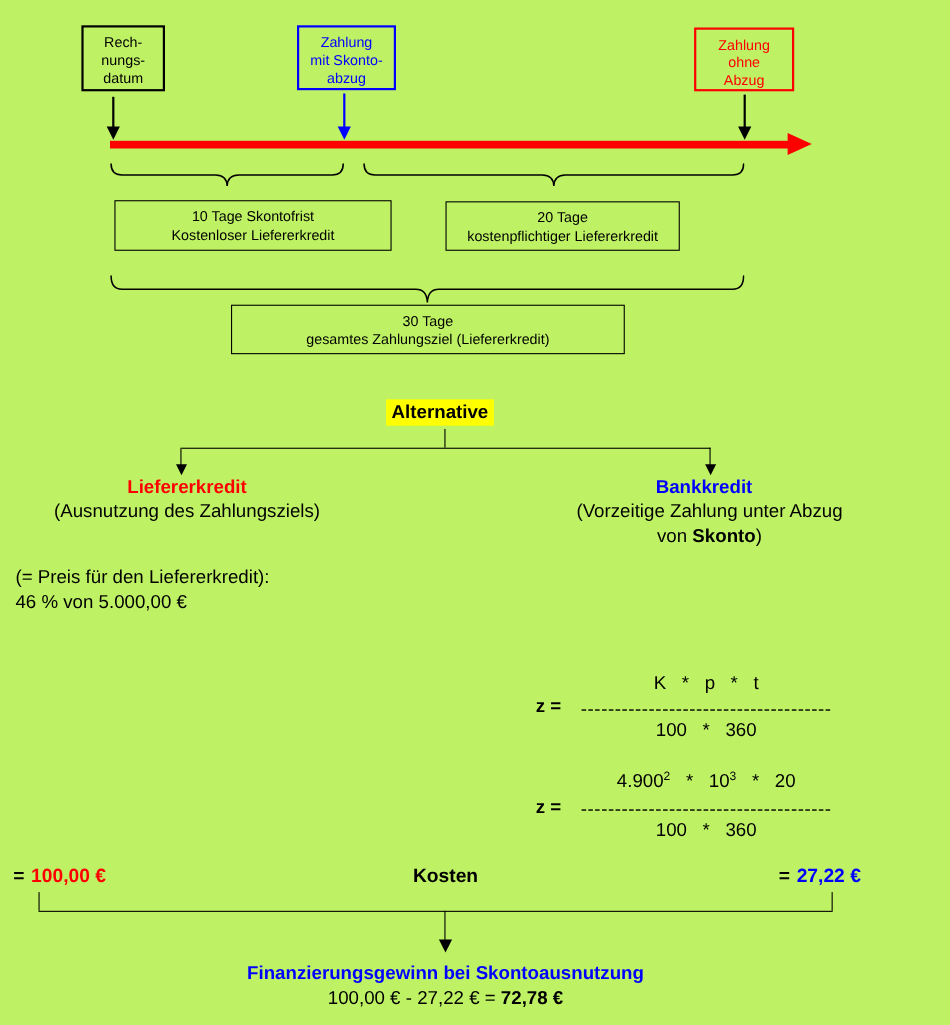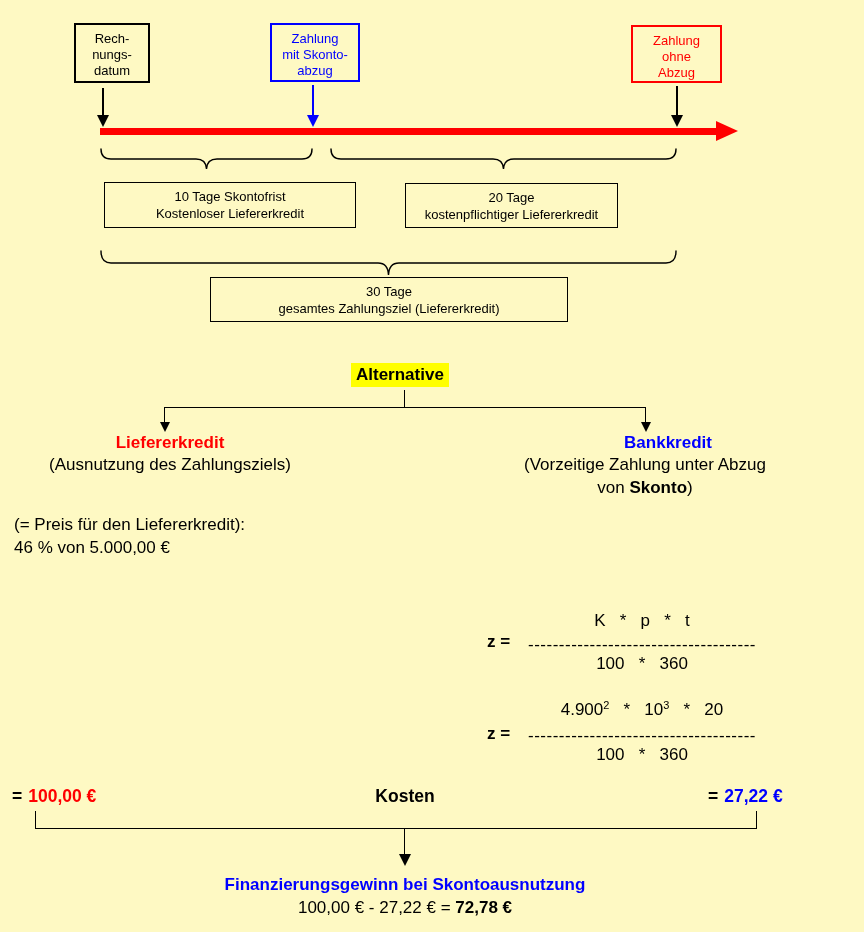--- a/index.html
+++ b/index.html
@@ -1,17 +1,17 @@
 <!DOCTYPE html>
 <html><head>
 <meta charset="utf-8">
 <style>
   html,body { margin:0; padding:0; background:#ffffff; }
   #canvas {
-    position:relative; width:864px; height:932px; background:#fef9c3;
+    position:relative; width:864px; height:932px; background:#bef264;
     font-family:"Liberation Sans","DejaVu Sans",sans-serif; color:#000;
     overflow:hidden;
   }
   .abs { position:absolute; }
   .box { position:absolute; border:1.5px solid #000; text-align:center; box-sizing:border-box; }
   .evbox { position:absolute; border:2px solid #000; text-align:center; box-sizing:border-box;
            font-size:13px; line-height:16px; padding-top:6px; }
   .evbox.blue { border-color:#0000ff; color:#0000ff; }
   .evbox.red  { border-color:#ff0000; color:#ff0000; }
   .pbox { font-size:13px; line-height:17px; padding-top:5px; }
@@ -101,21 +101,21 @@
   <div class="vline" style="left:645px; top:407px; height:16px;"></div>
   <div class="tri-down sm" style="left:641px; top:422px;"></div>
 
   <div class="abs t17 bold red center" style="left:60px; top:432px; width:220px;">Liefererkredit</div>
   <div class="abs t17 center" style="left:0px; top:454px; width:340px;">(Ausnutzung des Zahlungsziels)</div>
   <div class="abs t17" style="left:14px; top:514px;">
     <div>(= Preis für den Liefererkredit):</div>
     <div>46 % von 5.000,00 €</div>
   </div>
 
-  <div class="abs t17 bold blue center" style="left:558px; top:432px; width:220px;text-align:center;">Bankkredit</div>
+  <div class="abs t17 bold blue center" style="left:530px; top:432px; width:220px;text-align:center;">Bankkredit</div>
   <div class="abs t17 center" style="left:455px; top:454px; width:380px;">
     <div>(Vorzeitige Zahlung unter Abzug</div>
     <div><span>von </span><span class="bold">Skonto</span><span>)</span></div>
   </div>
 
   <div class="abs t17 bold" style="left:487px; top:631px;">z =</div>
   <div class="abs t17 center pre" style="left:528px; top:610px; width:228px;">K   *   p   *   t</div>
   <div class="abs bar" style="left:528px; top:636px; width:228px;">----------------------------------------</div>
   <div class="abs t17 center pre" style="left:528px; top:653px; width:228px;">100   *   360</div>
 

